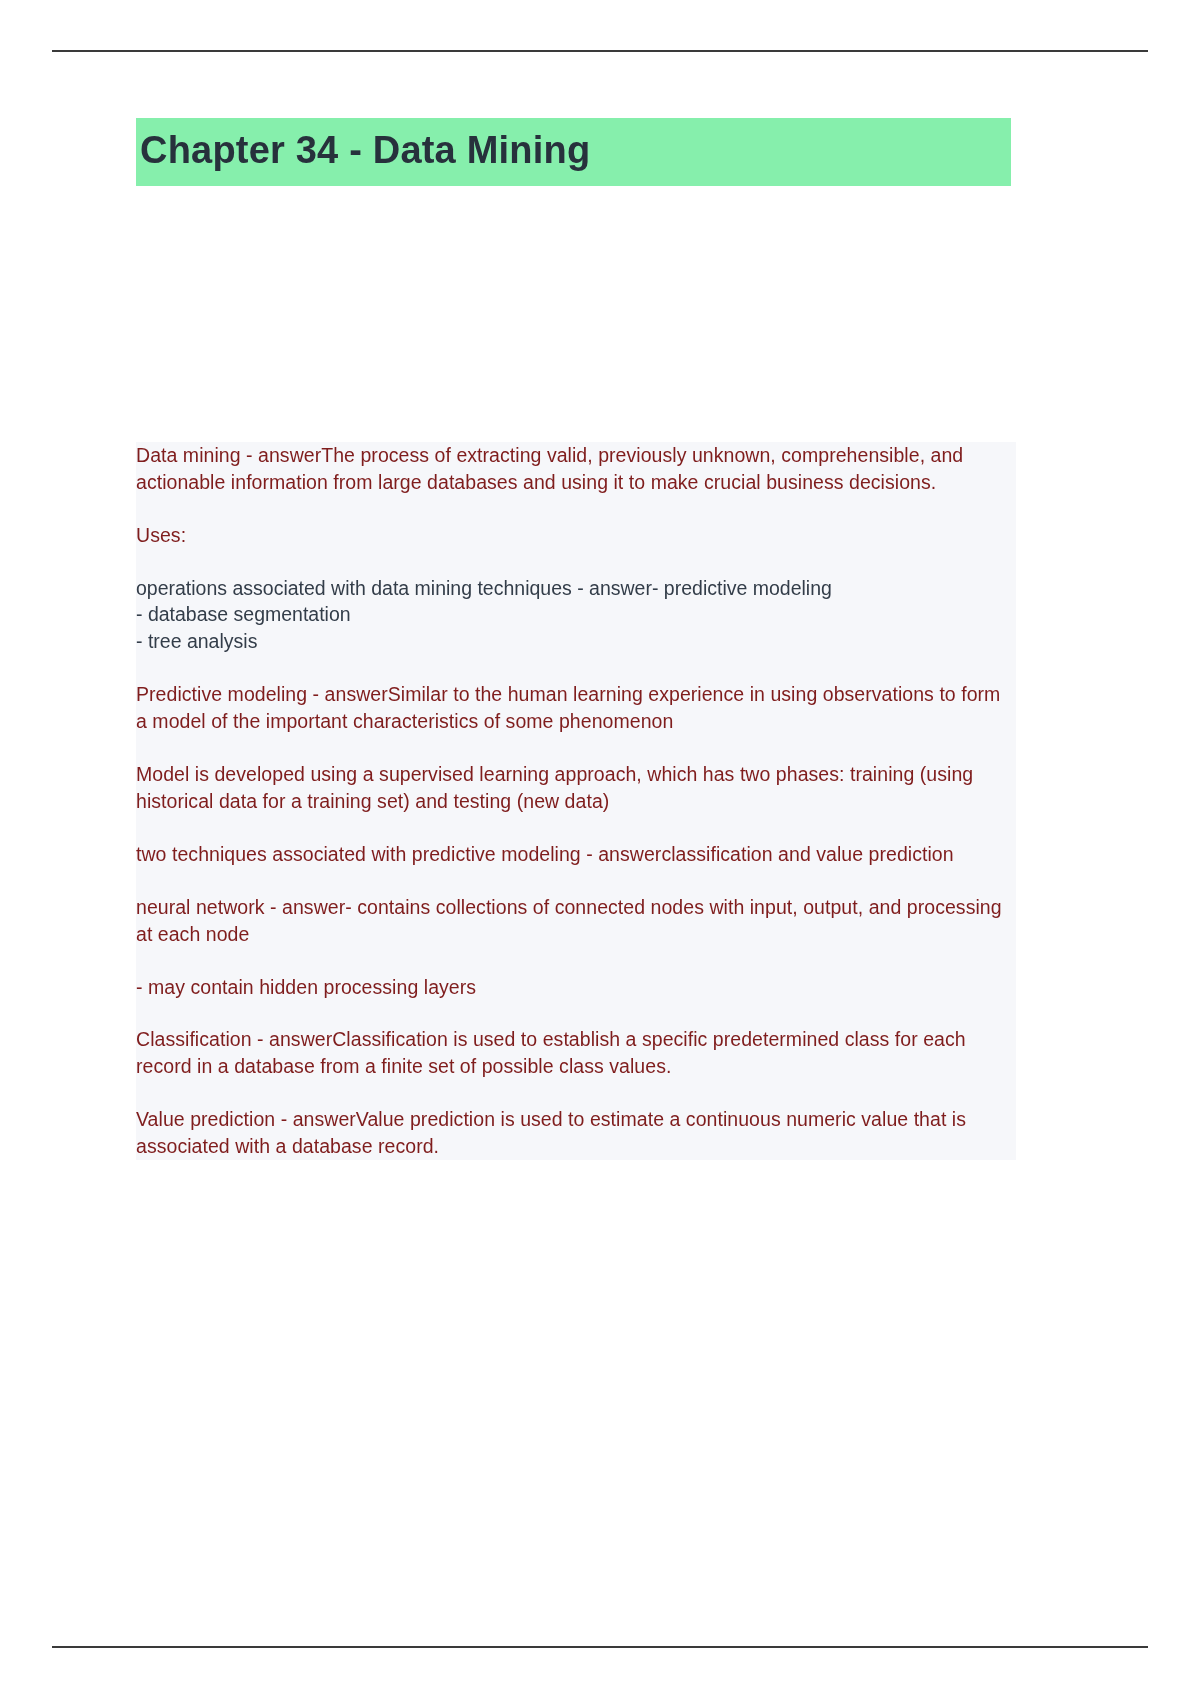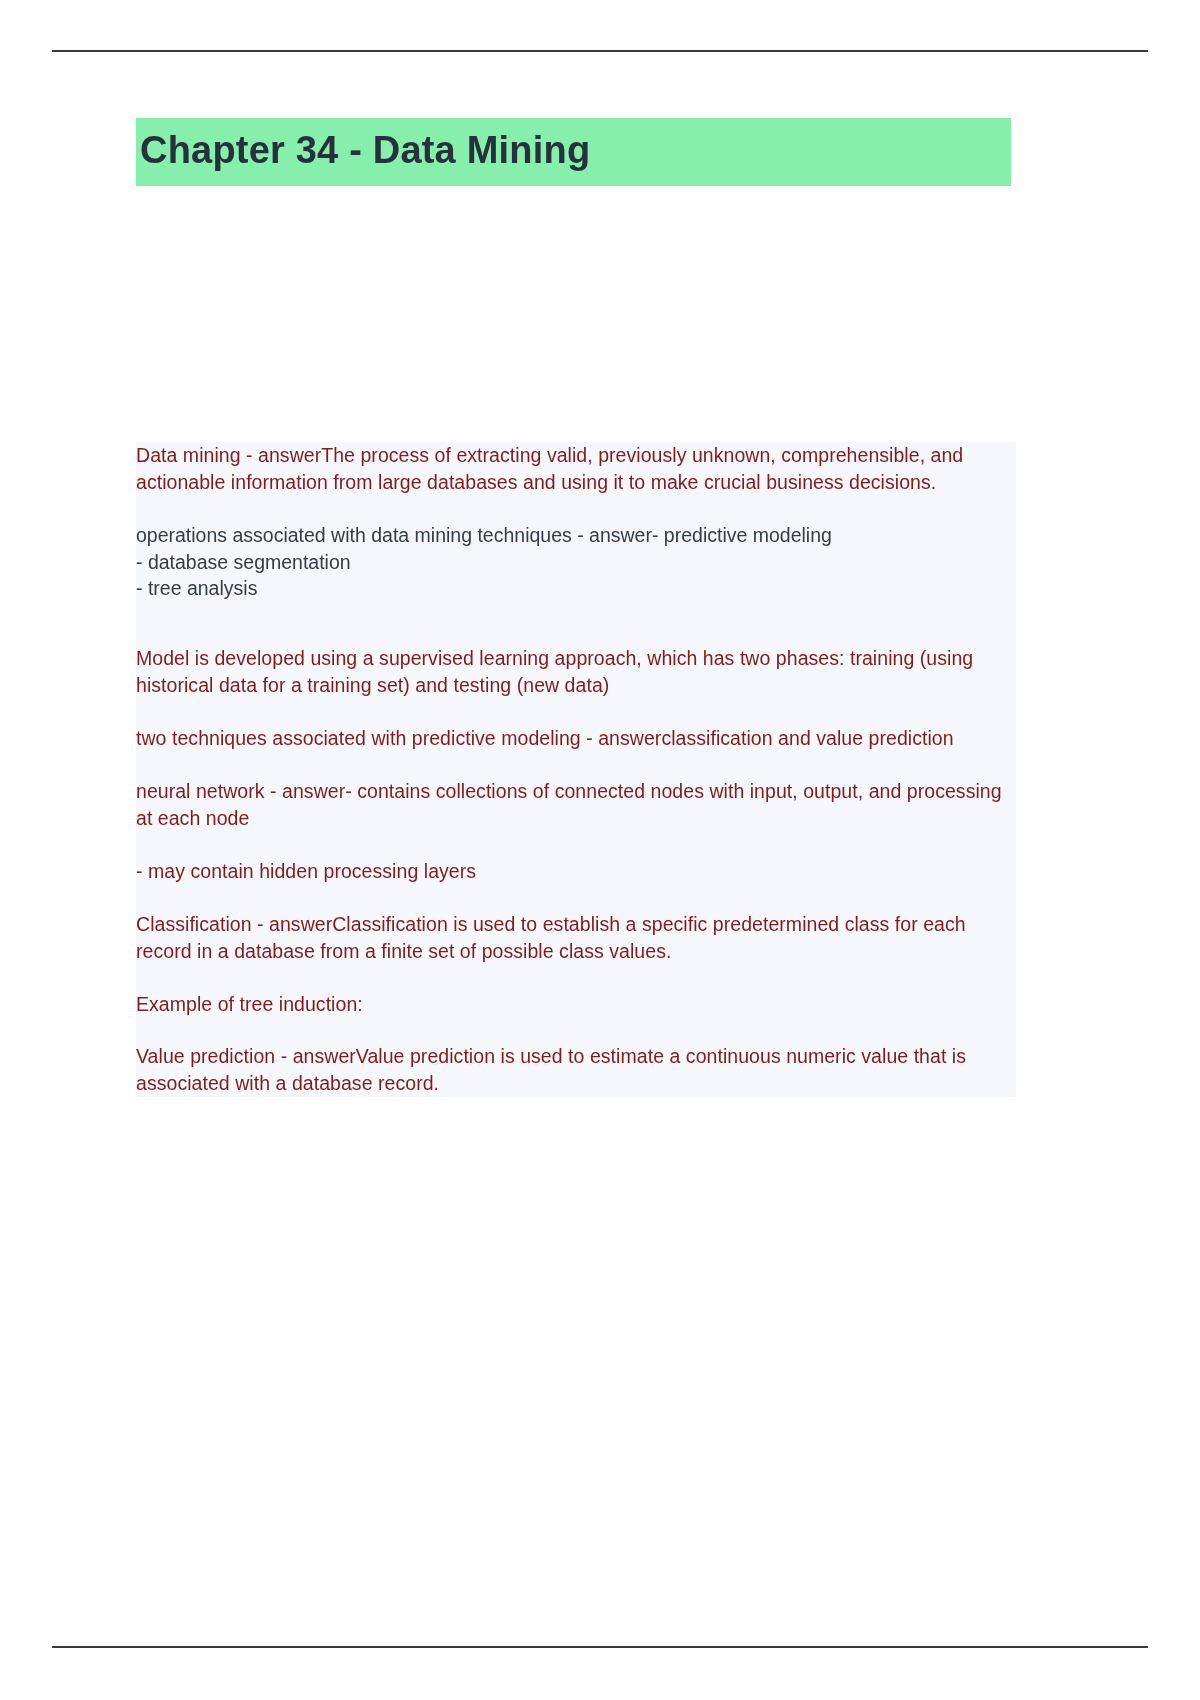--- a/index.html
+++ b/index.html
@@ -58,21 +58,21 @@
 
   p.para {
     margin: 0 0 26px 0;
     font-size: 19.5px;
     line-height: 1.38;
     color: #7f1d1d;
     letter-spacing: 0.05px;
     font-weight: 400;
   }
   .list-lines {
-    margin: 0 0 43px 0;
+    margin: 0 0 26px 0;
     font-size: 19.5px;
     line-height: 1.38;
     color: #333d49;
   }
   .list-lines div {
     margin: 0;
   }
 </style>
 </head>
 <body>
@@ -82,33 +82,34 @@
   <div class="rule top"></div>
 
   <div class="content">
 
     <h1 class="doc-title">Chapter 34 - Data Mining</h1>
 
     <div class="body-block">
 
       <p class="para">Data mining - answerThe process of extracting valid, previously unknown, comprehensible, and actionable information from large databases and using it to make crucial business decisions.</p>
 
+      <p class="para">Uses:</p>
 
       <div class="list-lines">
         <div>operations associated with data mining techniques - answer- predictive modeling</div>
         <div>- database segmentation</div>
         <div>- tree analysis</div>
       </div>
 
+      <p class="para">Predictive modeling - answerSimilar to the human learning experience in using observations to form a model of the important characteristics of some phenomenon</p>
       <p class="para">Model is developed using a supervised learning approach, which has two phases: training (using historical data for a training set) and testing (new data)</p>
       <p class="para">two techniques associated with predictive modeling - answerclassification and value prediction</p>
       <p class="para">neural network - answer- contains collections of connected nodes with input, output, and processing at each node</p>
       <p class="para">- may contain hidden processing layers</p>
       <p class="para">Classification - answerClassification is used to establish a specific predetermined class for each record in a database from a finite set of possible class values.</p>
-      <p class="para">Example of tree induction:</p>
       <p class="para">Value prediction - answerValue prediction is used to estimate a continuous numeric value that is associated with a database record.</p>
 
     </div>
   </div>
 
   <div class="rule bottom"></div>
 
 </div>
 
 </body></html>

